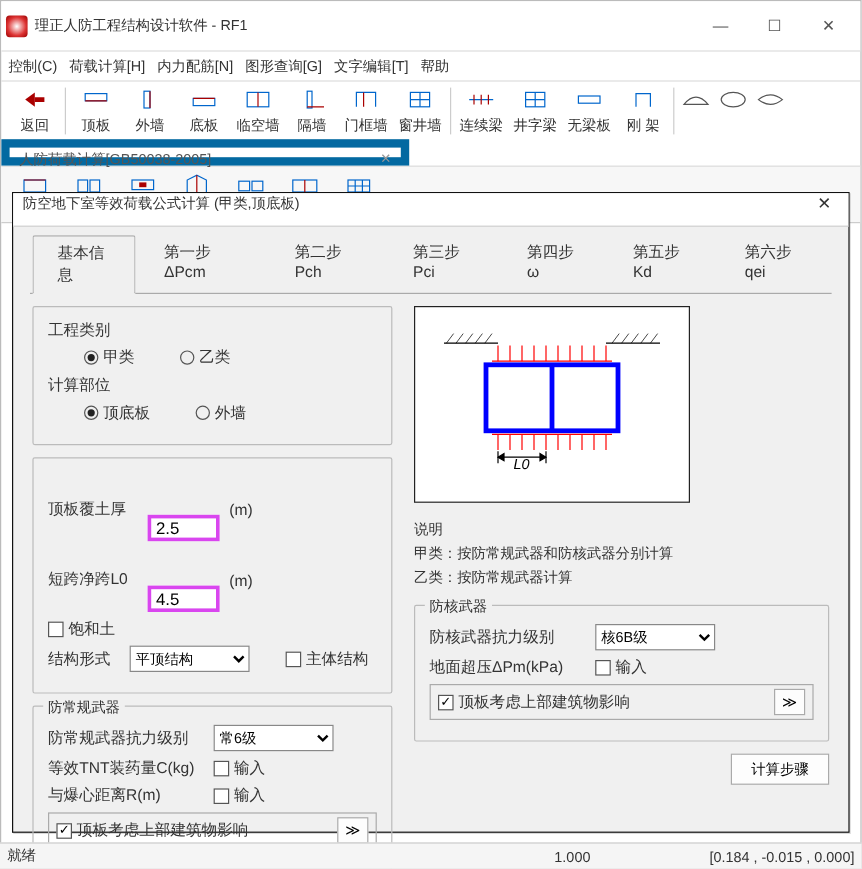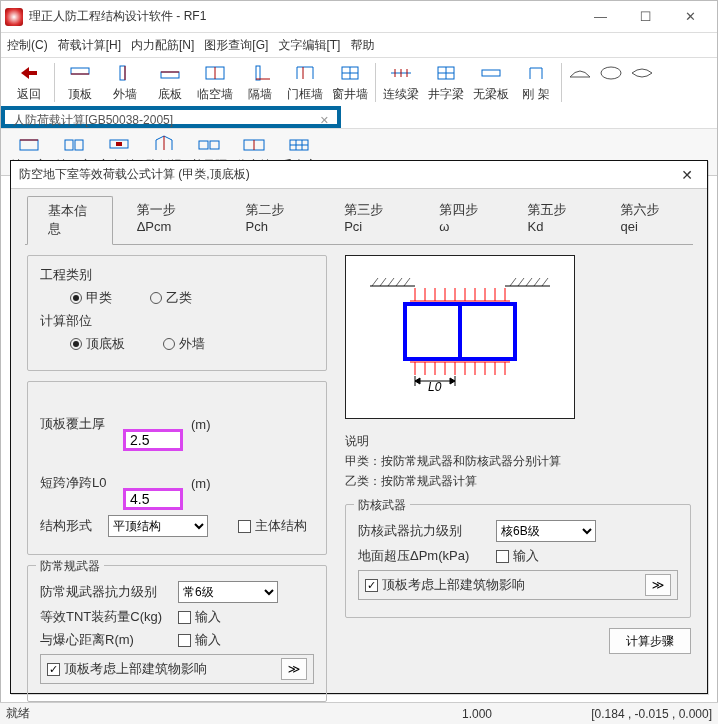--- a/index.html
+++ b/index.html
@@ -1,45 +1,45 @@
 <!DOCTYPE html>
 <html><head>
 <meta charset="utf-8">
 <style>
 * { box-sizing: border-box; }
 html, body { margin: 0; padding: 0; }
 body { width: 718px; height: 724px; background: #fff; font-family: "Microsoft YaHei", Arial, sans-serif; font-size: 12px; color: #333; overflow: hidden; border: 1px solid #bbb; }
 
 
-.titlebar { height: 32px; background: #fff; display: flex; align-items: center; padding: 0 4px; border-bottom: 1px solid #ddd; }
+.titlebar { height: 42px; background: #fff; display: flex; align-items: center; padding: 0 4px; border-bottom: 1px solid #ddd; }
 .titlebar .icon-box { width: 18px; height: 18px; background: radial-gradient(#fff, #d33 60%, #900); border-radius: 3px; margin-right: 6px; }
 .titlebar .title { flex: 1; font-size: 12px; color: #333; }
 .titlebar .winbtn { width: 45px; height: 28px; display: flex; align-items: center; justify-content: center; color: #555; font-size: 13px; }
 
 
 .menubar { height: 24px; display: flex; align-items: center; padding: 0 6px; gap: 10px; font-size: 12px; }
 .menubar span { color: #333; text-align: center; }
 
 
 .toolbar { display: flex; flex-wrap: nowrap; overflow: hidden; padding: 4px 6px 1px; gap: 1px; border-top: 1px solid #ddd; }
 .tool { display: flex; flex-direction: column; align-items: center; width: 44px; padding: 1px 0 0; font-size: 12px; color: #333; }
 .tool .picon svg { width: 28px; height: 20px; }
 .tool.noname { width: 30px; }
 .sep-v { width: 1px; background: #ccc; margin: 1px 2px; align-self: stretch; }
 
 
 .strip { display: flex; align-items: center; margin-top: 2px; }
-.strip .infobox { background: #fff; border: 4px solid #0369a1; height: 22px; line-height: 20px; padding: 0 8px; width: 340px; color: #555; display: flex; }
+.strip .infobox { background: #fff; border: 7px solid #0369a1; height: 22px; line-height: 20px; padding: 0 8px; width: 340px; color: #555; display: flex; }
 .strip .infobox .txt { flex: 1; }
 .strip .infobox .close-x { color: #999; font-size: 11px; }
 .toolbar.second { background: #f7f7f7; border-bottom: 1px solid #ccc; }
 
 
 .dialog { position: absolute; left: 10px; top: 160px; width: 698px; height: 534px; border: 1px solid #111; background: #f0f0f0; box-shadow: 1px 1px 0 rgba(0,0,0,0.15); }
-.dlg-title { height: 28px; background: #fff; display: flex; align-items: center; padding: 0 8px; border-bottom: 1px solid #ccc; font-size: 12px; }
+.dlg-title { height: 28px; background: #fff; display: flex; align-items: flex-start; padding: 0 8px; border-bottom: 1px solid #ccc; font-size: 12px; }
 .dlg-title .t { flex: 1; }
 .dlg-title .x { width: 24px; text-align: center; font-size: 14px; }
 
 .tabs { display: flex; gap: 4px; padding: 6px 16px 0; font-size: 13px; }
 .tab { padding: 5px 20px 6px; color: #333; position: relative; top: 1px; }
 .tab.active { border: 1px solid #aaa; border-bottom: 1px solid #f0f0f0; background: #f0f0f0; border-radius: 2px 2px 0 0; }
 .tab-underline { border-top: 1px solid #aaa; margin: 0 14px; }
 
 .content { display: flex; padding: 10px 16px; gap: 18px; }
 .col-left { width: 300px; }
@@ -314,20 +314,26 @@
       <div class="group">
         <div class="row">
           <label class="field">顶板覆土厚</label>
           <input class="text" value="2.5" style="">
           <span class="unit">(m)</span>
         </div>
         <div class="row">
           <label class="field">短跨净跨L0</label>
           <input class="text" value="4.5" style="">
           <span class="unit">(m)</span>
+        </div>
+        <div class="row">
+          <span class="check">
+              <span class="box"></span>
+              <span>饱和土</span>
+            </span>
         </div>
         <div class="row">
           <label class="field" style="width:60px">结构形式</label>
           <select class="sel" style="width:100px"><option>平顶结构</option></select>
           <span style="width:14px"></span>
           <span class="check">
               <span class="box"></span>
               <span>主体结构</span>
             </span>
         </div>

